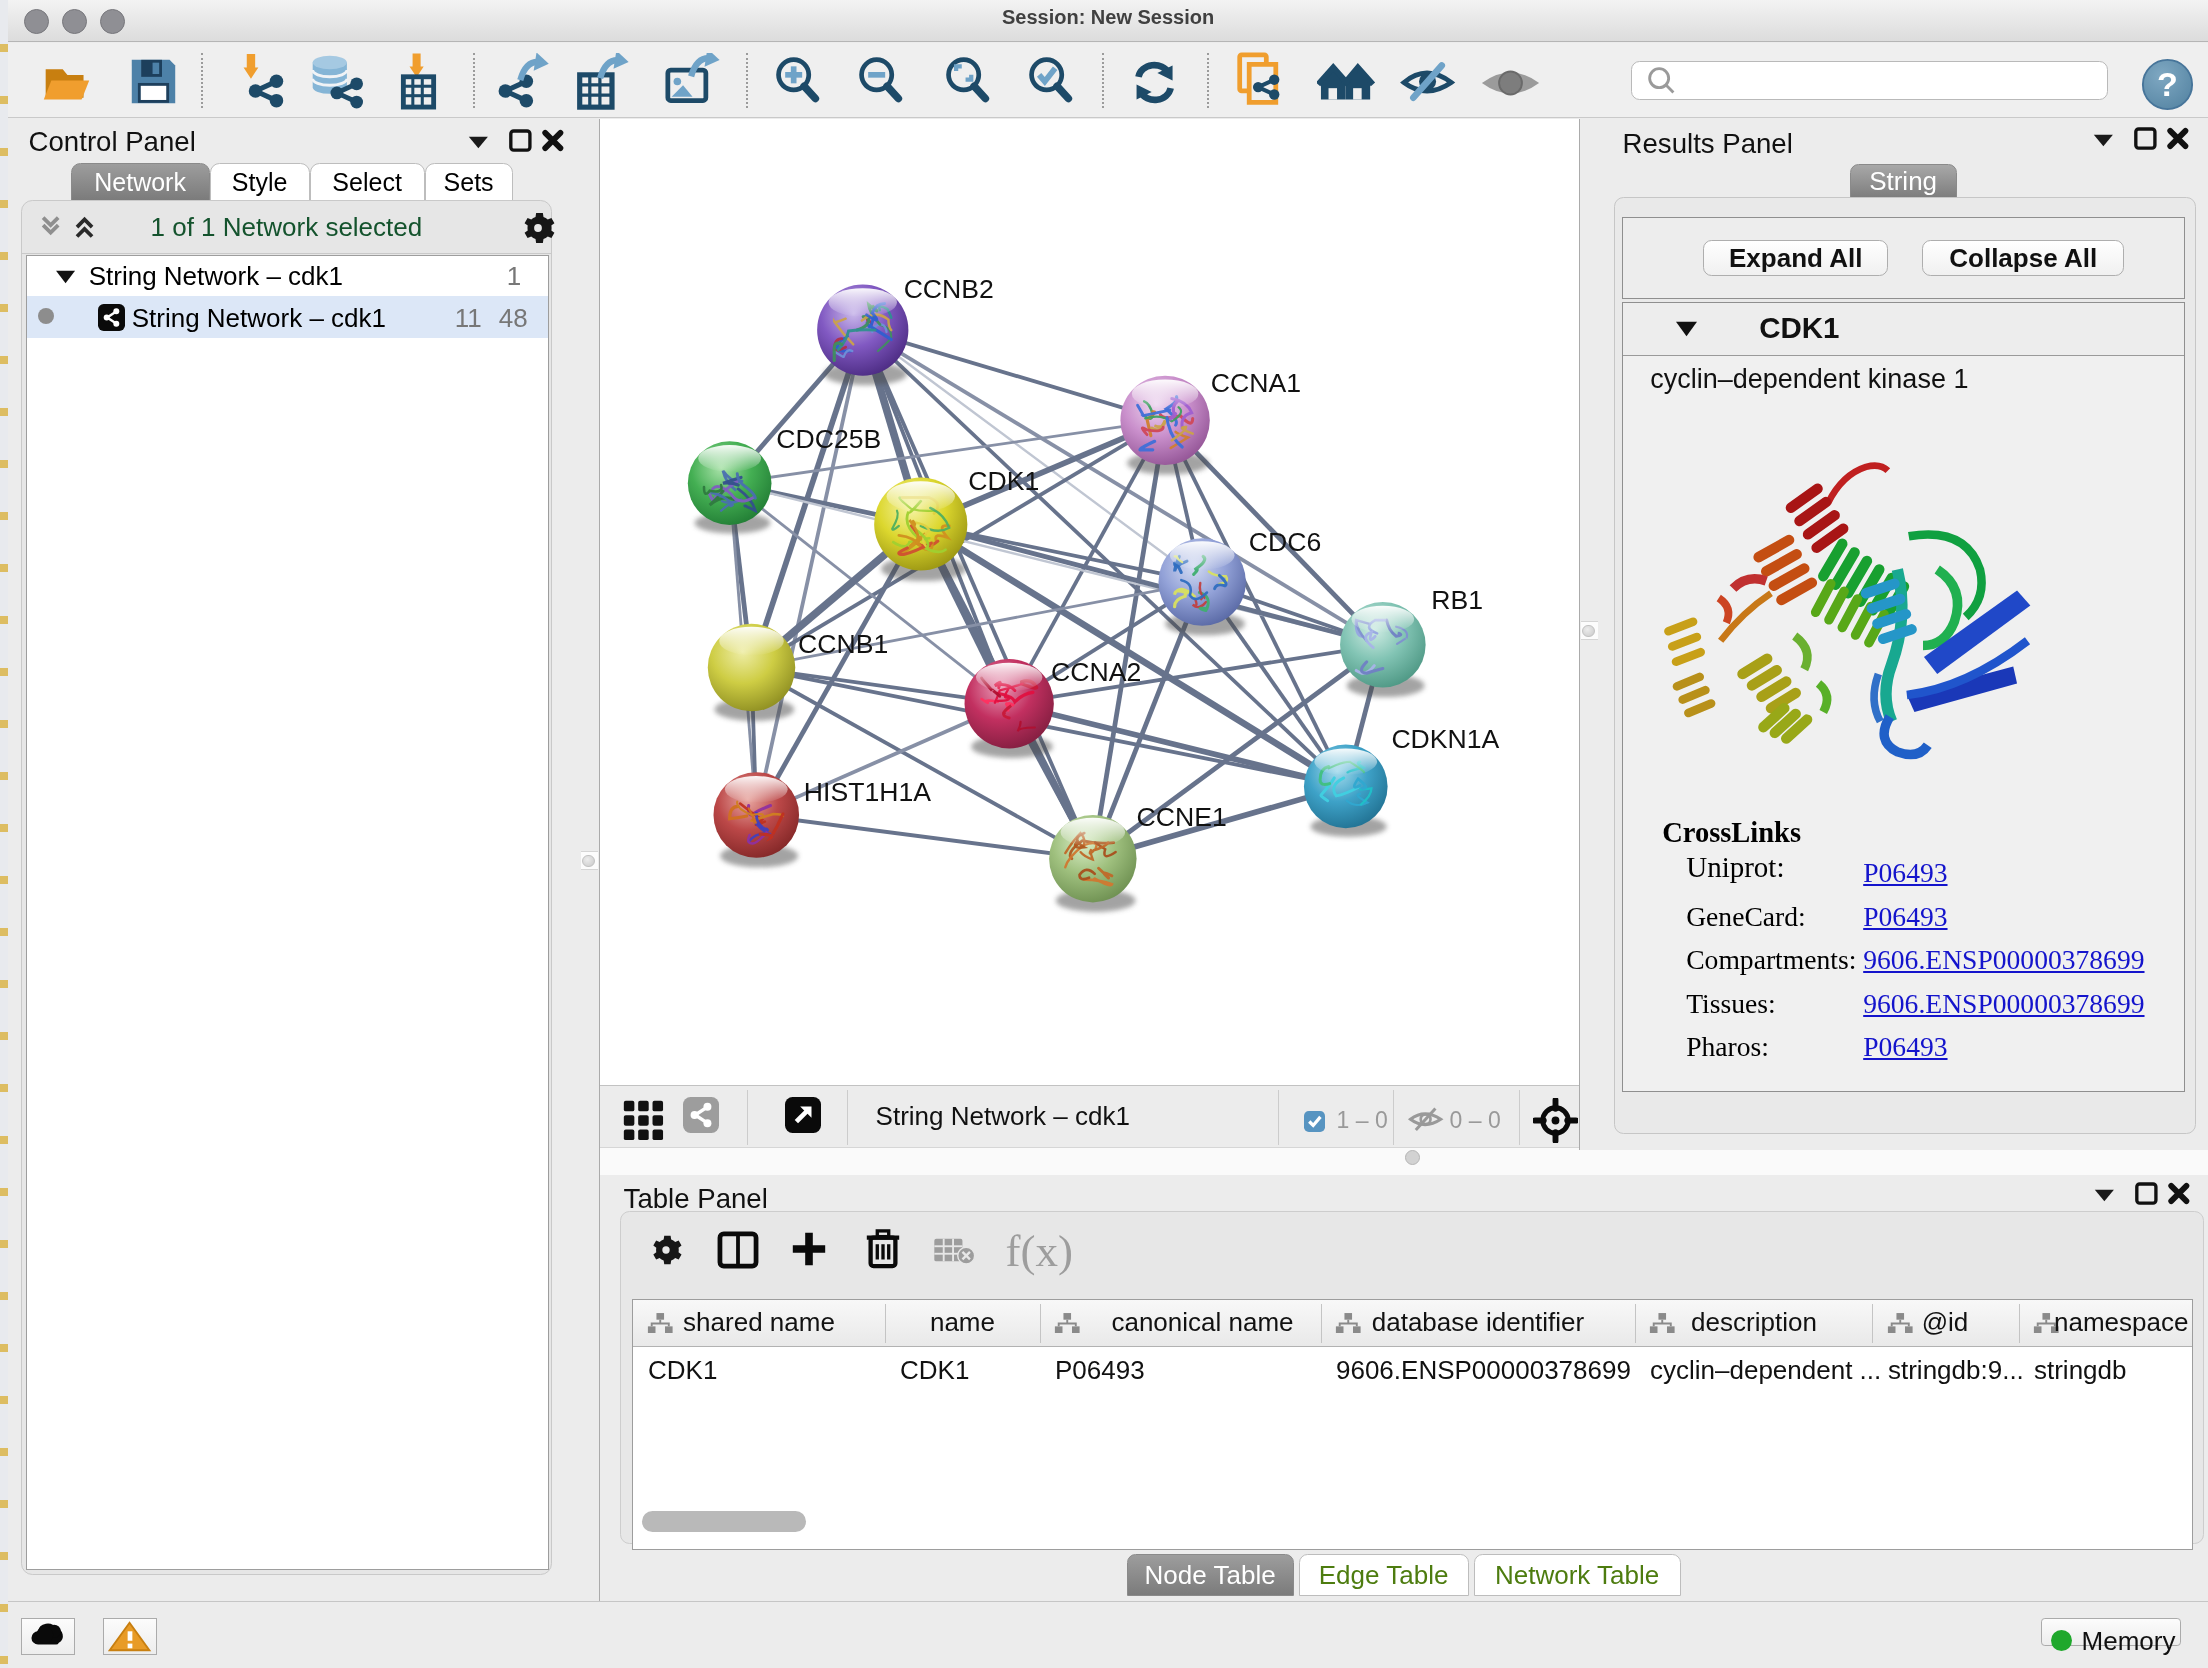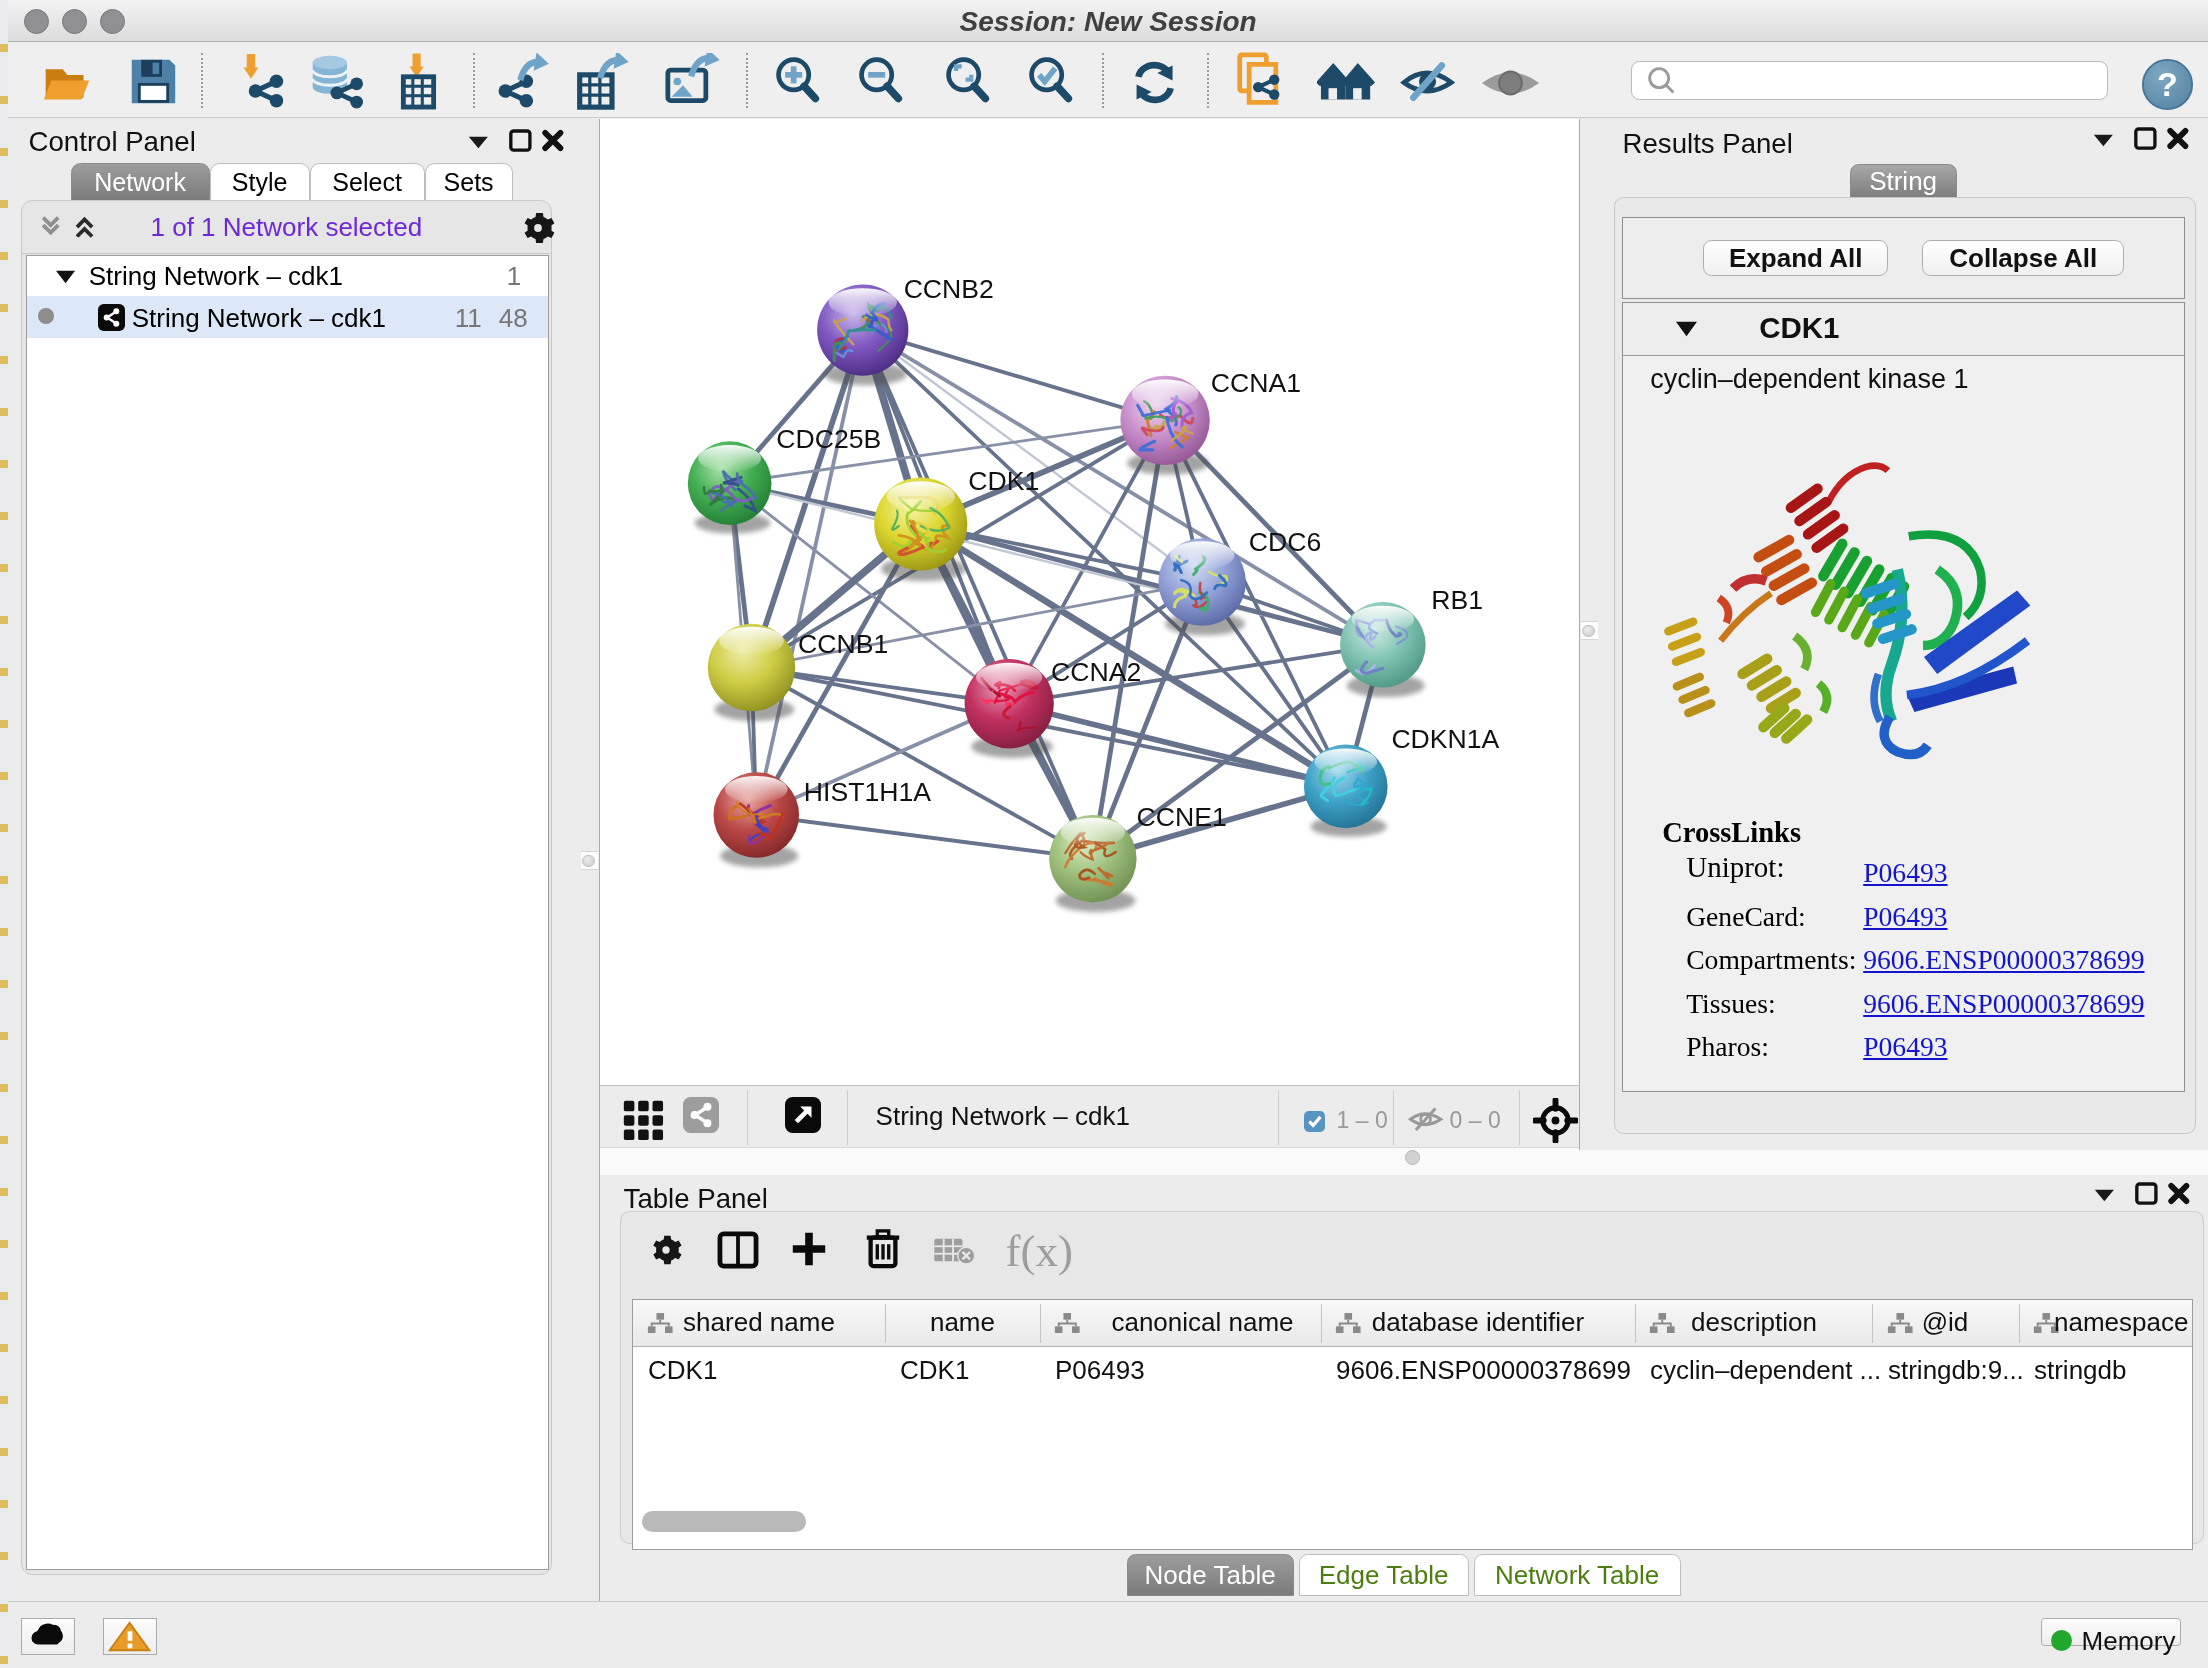--- a/index.html
+++ b/index.html
@@ -7,21 +7,21 @@
 body { background:#eef0f2; position:relative; }
 .abs { position:absolute; }
 #desktop-sliver { left:0; top:0; width:7.6px; height:1668px; background:repeating-linear-gradient(#e8eaee 0px,#e8eaee 44px,#ddbd62 44px,#ddbd62 52px); }
 #win { left:7.6px; top:0; width:2201px; height:1668px; background:#ececec; }
 
 #titlebar { left:0; top:0; width:2201px; height:42px;
   background:linear-gradient(#f3f3f3,#dcdcdc); border-bottom:1px solid #b5b5b5; }
 .tl { position:absolute; top:8.6px; width:25px; height:25px; border-radius:50%;
   background:#8f8f94; border:1px solid #77777c; }
 #title-text { position:absolute; top:5.7px; left:0; width:2201px; text-align:center;
-  font-size:28px; font-weight:bold; color:#404040;font-style:italic; }
+  font-size:20px; font-weight:bold; color:#404040; }
 #toolbar { left:0; top:43px; width:2201px; height:75px; background:#efefef; border-bottom:1px solid #c9c9c9; }
 .tbsep { position:absolute; top:9.5px; height:55px; width:0;
   border-left:2.9px dotted #9b9b9b; }
 .ticon { position:absolute; top:11.4px; }
 #searchbox { position:absolute; left:1623px; top:18px; width:477px; height:39px;
   background:#fff; border:1.9px solid #b9b9b9; border-radius:8.6px; }
 
 #cpanel { left:0; top:119px; width:592px; height:1482px; background:#ececec; border-right:1px solid #ababab; }
 .paneltitle { font-size:27.6px; color:#111; }
 .tabrow { position:absolute; left:0; top:44px; width:100%; height:32px; }
@@ -229,21 +229,21 @@
       <div class="tab" style="left:202px; width:100px;">Style</div>
       <div class="tab" style="left:302px; width:115px;">Select</div>
       <div class="tab" style="left:417px; width:88px;">Sets</div>
     </div>
     <div id="cp-box">
       <div style="position:absolute;left:0;top:0;width:100%;height:53px;border-bottom:1px solid #c9c9c9;">
           <svg style="position:absolute;left:17px;top:11.4px" width="76" height="32" viewBox="0 0 80 34">
             <path d="M4 6 L12 14 L20 6 M4 14 L12 22 L20 14" fill="none" stroke="#8f8f8f" stroke-width="4"></path>
             <path d="M40 16 L48 8 L56 16 M40 26 L48 18 L56 26" fill="none" stroke="#2a2a2a" stroke-width="4"></path>
           </svg>
-          <div style="position:absolute;left:0;top:10.5px;width:100%;text-align:center;font-size:26px;color:#6d28d9;">1 of 1 Network selected</div>
+          <div style="position:absolute;left:0;top:10.5px;width:100%;text-align:center;font-size:26px;color:#14532d;">1 of 1 Network selected</div>
           <svg style="position:absolute;left:498px;top:8.6px" width="36" height="36" viewBox="0 0 24 24">
             <path fill="#161616" d="M12 8.5A3.5 3.5 0 1 0 12 15.5 3.5 3.5 0 0 0 12 8.5zm9 3.5c0-.6-.05-1.1-.15-1.65l2.1-1.55-2-3.5-2.45 1a7.6 7.6 0 0 0-2.85-1.65L15.25 2h-4.5l-.4 2.65A7.6 7.6 0 0 0 7.5 6.3l-2.45-1-2 3.5 2.1 1.55c-.1.55-.15 1.05-.15 1.65s.05 1.1.15 1.65l-2.1 1.55 2 3.5 2.45-1a7.6 7.6 0 0 0 2.85 1.65l.4 2.65h4.5l.4-2.65a7.6 7.6 0 0 0 2.85-1.65l2.45 1 2-3.5-2.1-1.55c.1-.55.15-1.05.15-1.65z"></path>
             <circle cx="12" cy="12" r="2.6" fill="#e6e6e6"></circle>
           </svg>
         </div>
       <div id="cp-list">
         <div class="netrow1">
             <svg style="position:absolute;left:27.6px;top:11.4px" width="25" height="19" viewBox="0 0 26 20">
               <path d="M2 4 L22 4 L12 17 Z" fill="#111"></path>
             </svg>

